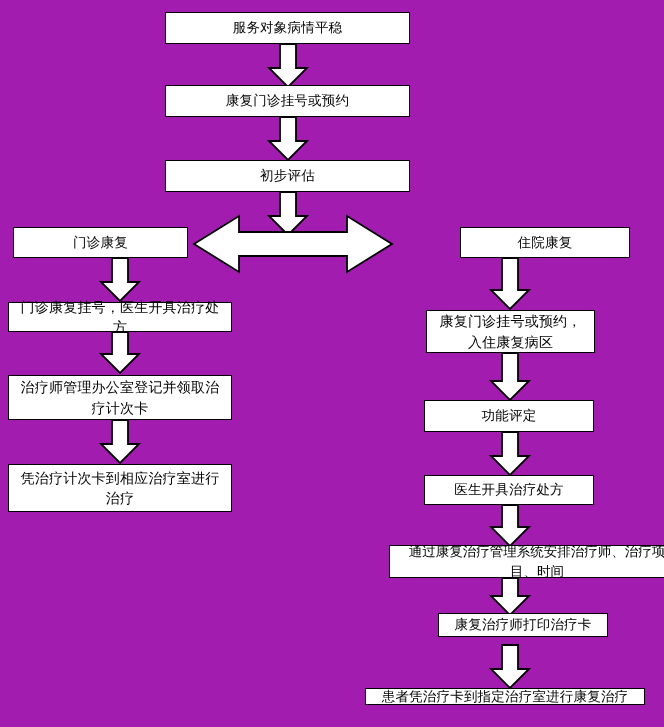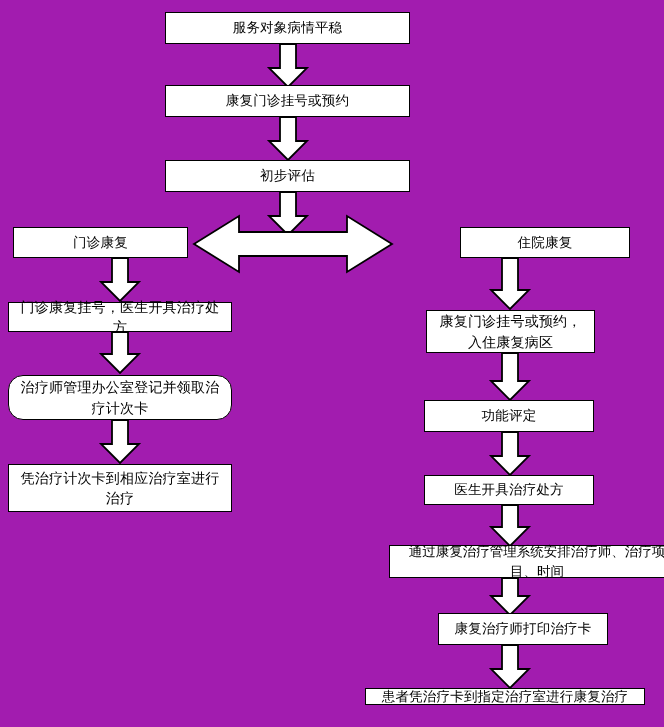--- a/index.html
+++ b/index.html
@@ -85,21 +85,21 @@
   </div>
 
   <div class="node tight" style="left:8px; top:302px; width:224px; height:30px;">门诊康复挂号，医生开具治疗处方</div>
 
   <div class="arrow" style="left:100px; top:332px; width:40px; height:42px;">
     <svg width="40" height="42" viewBox="0 0 40 42">
       <polygon points="12,0 28,0 28,22 39,22 20,41 1,22 12,22" fill="#ffffff" stroke="#000000" stroke-width="1.8" stroke-linejoin="miter"></polygon>
     </svg>
   </div>
 
-  <div class="node tight" style="left:8px; top:375px; width:224px; height:45px;border-radius:15px;">治疗师管理办公室登记并领取治疗计次卡</div>
+  <div class="node tight" style="left:8px; top:375px; width:224px; height:45px;">治疗师管理办公室登记并领取治疗计次卡</div>
 
   <div class="arrow" style="left:100px; top:420px; width:40px; height:44px;">
     <svg width="40" height="44" viewBox="0 0 40 44">
       <polygon points="12,0 28,0 28,24 39,24 20,43 1,24 12,24" fill="#ffffff" stroke="#000000" stroke-width="1.8" stroke-linejoin="miter"></polygon>
     </svg>
   </div>
 
   <div class="node tight" style="left:8px; top:464px; width:224px; height:48px;">凭治疗计次卡到相应治疗室进行治疗</div>
 
   <div class="arrow" style="left:490px; top:258px; width:40px; height:52px;">
@@ -133,21 +133,21 @@
   </div>
 
   <div class="node wide" style="left:352px; top:545px; width:296px; height:33px;margin-left:37px;">通过康复治疗管理系统安排治疗师、治疗项目、时间</div>
 
   <div class="arrow" style="left:490px; top:578px; width:40px; height:38px;">
     <svg width="40" height="38" viewBox="0 0 40 38">
       <polygon points="12,0 28,0 28,18 39,18 20,37 1,18 12,18" fill="#ffffff" stroke="#000000" stroke-width="1.8" stroke-linejoin="miter"></polygon>
     </svg>
   </div>
 
-  <div class="node" style="left:438px; top:613px; width:170px; height:32px;">康复治疗师打印治疗卡</div>
+  <div class="node" style="left:438px; top:613px; width:170px; height:24px;">康复治疗师打印治疗卡</div>
 
   <div class="arrow" style="left:490px; top:645px; width:40px; height:44px;">
     <svg width="40" height="44" viewBox="0 0 40 44">
       <polygon points="12,0 28,0 28,24 39,24 20,43 1,24 12,24" fill="#ffffff" stroke="#000000" stroke-width="1.8" stroke-linejoin="miter"></polygon>
     </svg>
   </div>
 
   <div class="node" style="left:365px; top:688px; width:280px; height:17px;">患者凭治疗卡到指定治疗室进行康复治疗</div>
 
 </div>

